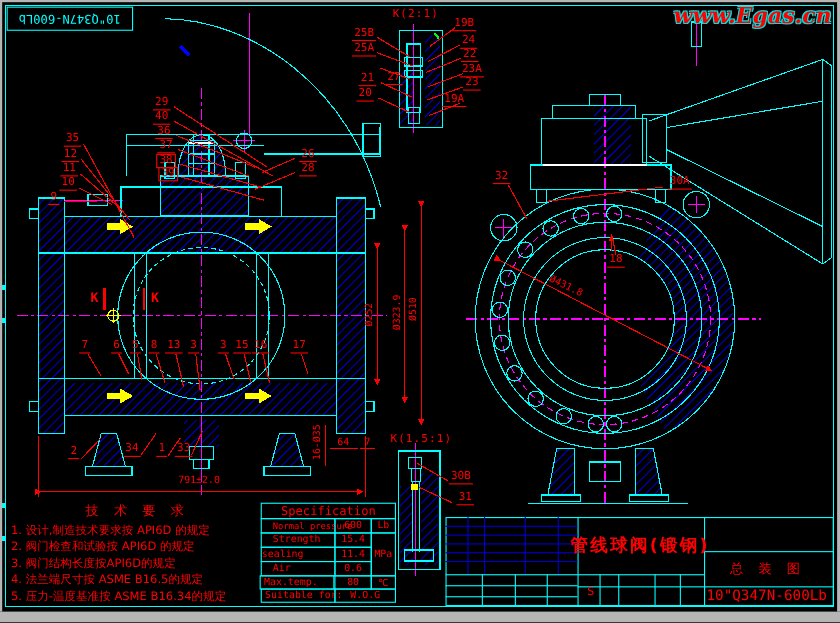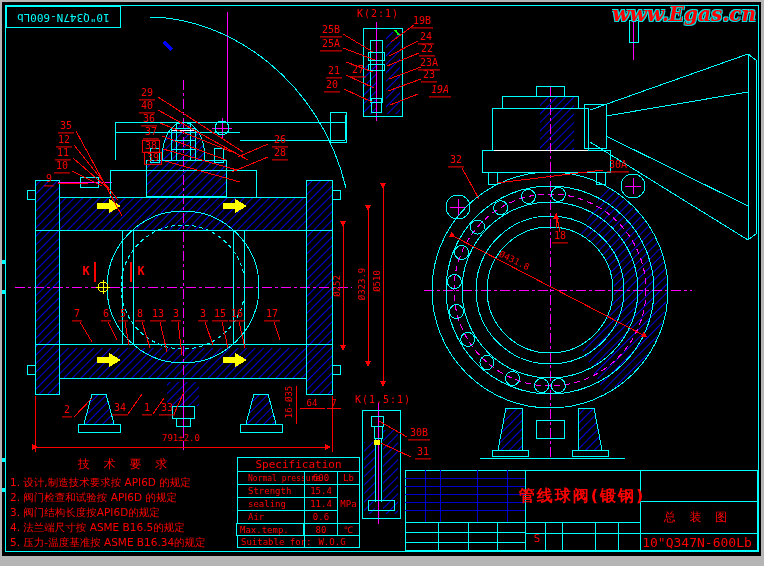--- a/index.html
+++ b/index.html
@@ -304,21 +304,21 @@
       <span class="co" style="left: 331px; top: 32px;">25B</span>
       <span class="co" style="left: 331px; top: 46px;">25A</span>
       <span class="co" style="left: 334px; top: 72px; margin-left: 24px;">27</span>
       <span class="co" style="left: 334px; top: 73px;">21</span>
       <span class="co" style="left: 332px; top: 87px;">20</span>
       <span class="co" style="left: 422px; top: 23px;">19B</span>
       <span class="co" style="left: 426px; top: 39px;">24</span>
       <span class="co" style="left: 427px; top: 51px;">22</span>
       <span class="co" style="left: 429px; top: 65px;">23A</span>
       <span class="co" style="left: 429px; top: 77px;">23</span>
-      <span class="co" style="left: 440px; top: 92px; font-style: italic;">19A</span>
+      <span class="co" style="left: 413px; top: 92px;">19A</span>
       <span class="co" style="left: 419px; top: 435px;">30B</span>
       <span class="co" style="left: 423px; top: 454px;">31</span>
     </div>
   <div id="dim-layer">
       <span class="dim" style="left: 181px; top: 438px; transform: translate(-50%, -50%) rotate(0deg); text-align: center;">791±2.0</span>
       <span class="dim" style="left: 337px; top: 286px; transform: translate(-50%, -50%) rotate(-90deg);">Ø252</span>
       <span class="dim" style="left: 362px; top: 284px; transform: translate(-50%, -50%) rotate(-90deg);">Ø323.9</span>
       <span class="dim" style="left: 377px; top: 281px; transform: translate(-50%, -50%) rotate(-90deg);">Ø510</span>
       <span class="dim" style="left: 289px; top: 402px; transform: translate(-50%, -50%) rotate(-90deg);">16-Ø35</span>
       <span class="dim" style="left: 312px; top: 403px; transform: translate(-50%, -50%) rotate(0deg);">64</span>
@@ -338,21 +338,21 @@
   </div>
 
   <div>
     <div class="cell" style="left:237px;top:457px;width:123px;height:15px;font-size:11px;">Specification</div>
     <div class="cell left" style="left:237px;top:471px;width:68px;height:14px;padding-left:10px;font-size:8px;">Normal pressure</div>
     <div class="cell" style="left:304px;top:471px;width:34px;height:14px;">600</div>
     <div class="cell" style="left:337px;top:471px;width:23px;height:14px;">Lb</div>
     <div class="cell left" style="left:237px;top:484px;width:68px;height:14px;padding-left:10px;">Strength</div>
     <div class="cell" style="left:304px;top:484px;width:34px;height:14px;">15.4</div>
     <div class="cell" style="left:337px;top:484px;width:23px;height:40px;">MPa</div>
-    <div class="cell left" style="left:237px;top:497px;width:68px;height:14px;padding-left:10px;">sealing</div>
+    <div class="cell left" style="left:237px;top:497px;width:68px;height:14px;padding-left:0;">sealing</div>
     <div class="cell" style="left:304px;top:497px;width:34px;height:14px;">11.4</div>
     <div class="cell left" style="left:237px;top:510px;width:68px;height:14px;padding-left:10px;">Air</div>
     <div class="cell" style="left:304px;top:510px;width:34px;height:14px;">0.6</div>
     <div class="cell left" style="left:236px;top:523px;width:68px;height:13px;">Max.temp.</div>
     <div class="cell" style="left:304px;top:523px;width:34px;height:13px;">80</div>
     <div class="cell" style="left:337px;top:523px;width:23px;height:13px;">℃</div>
     <div class="cell left" style="left:237px;top:535px;width:68px;height:13px;">Suitable for:</div>
     <div class="cell" style="left:304px;top:535px;width:56px;height:13px;">W.O.G</div>
   </div>
 

